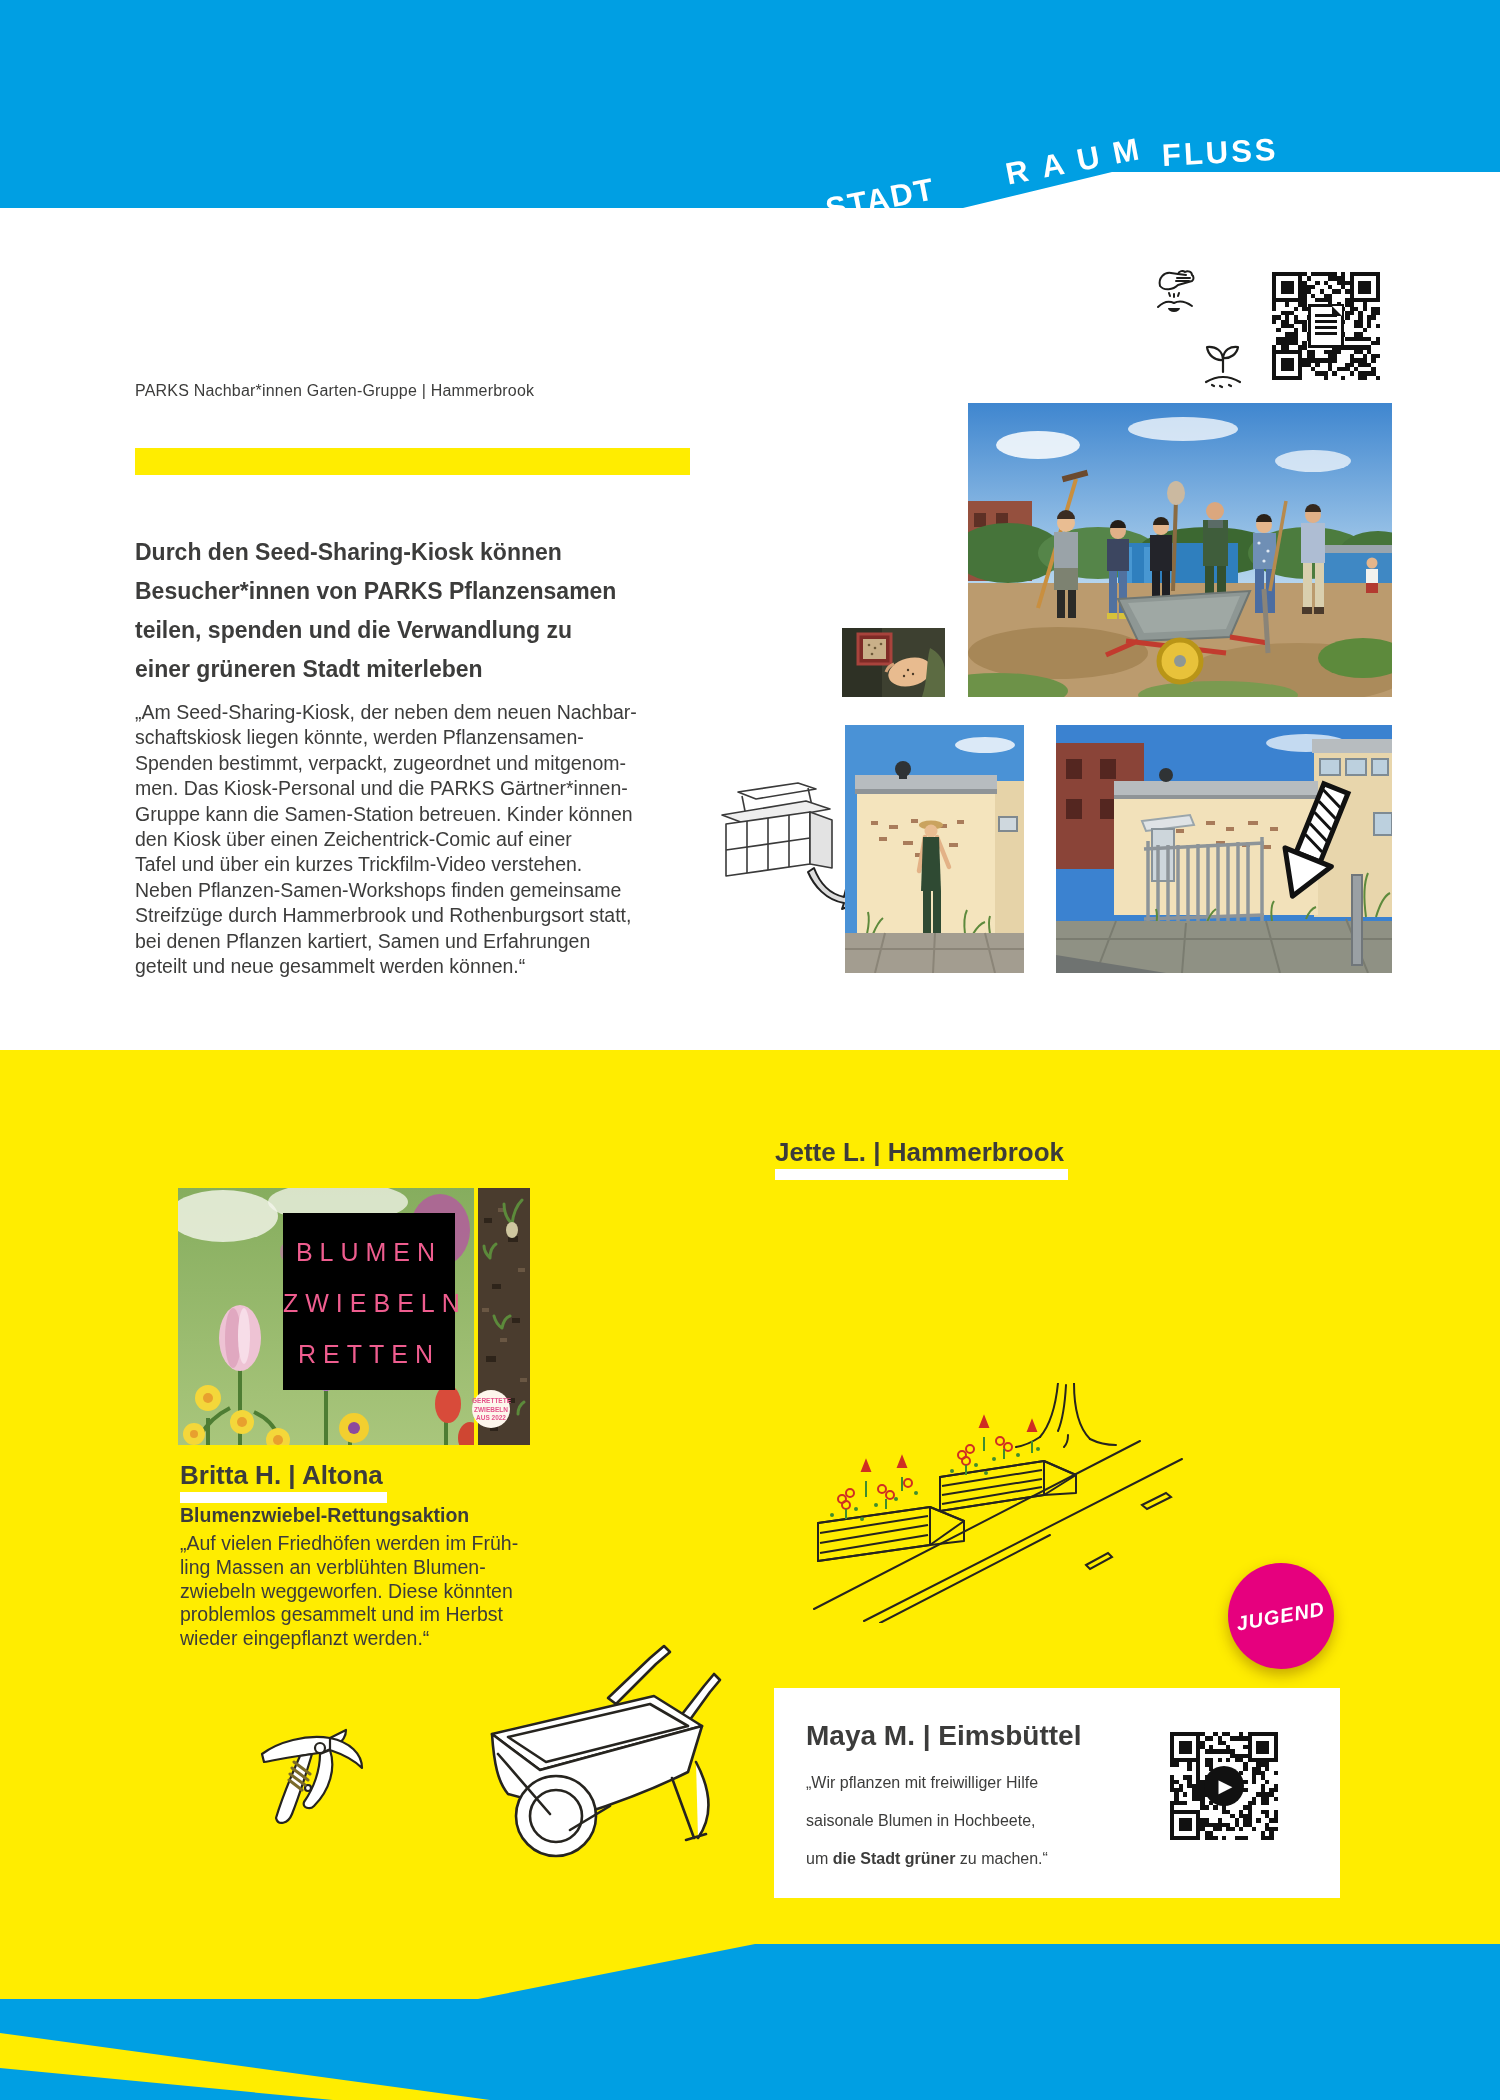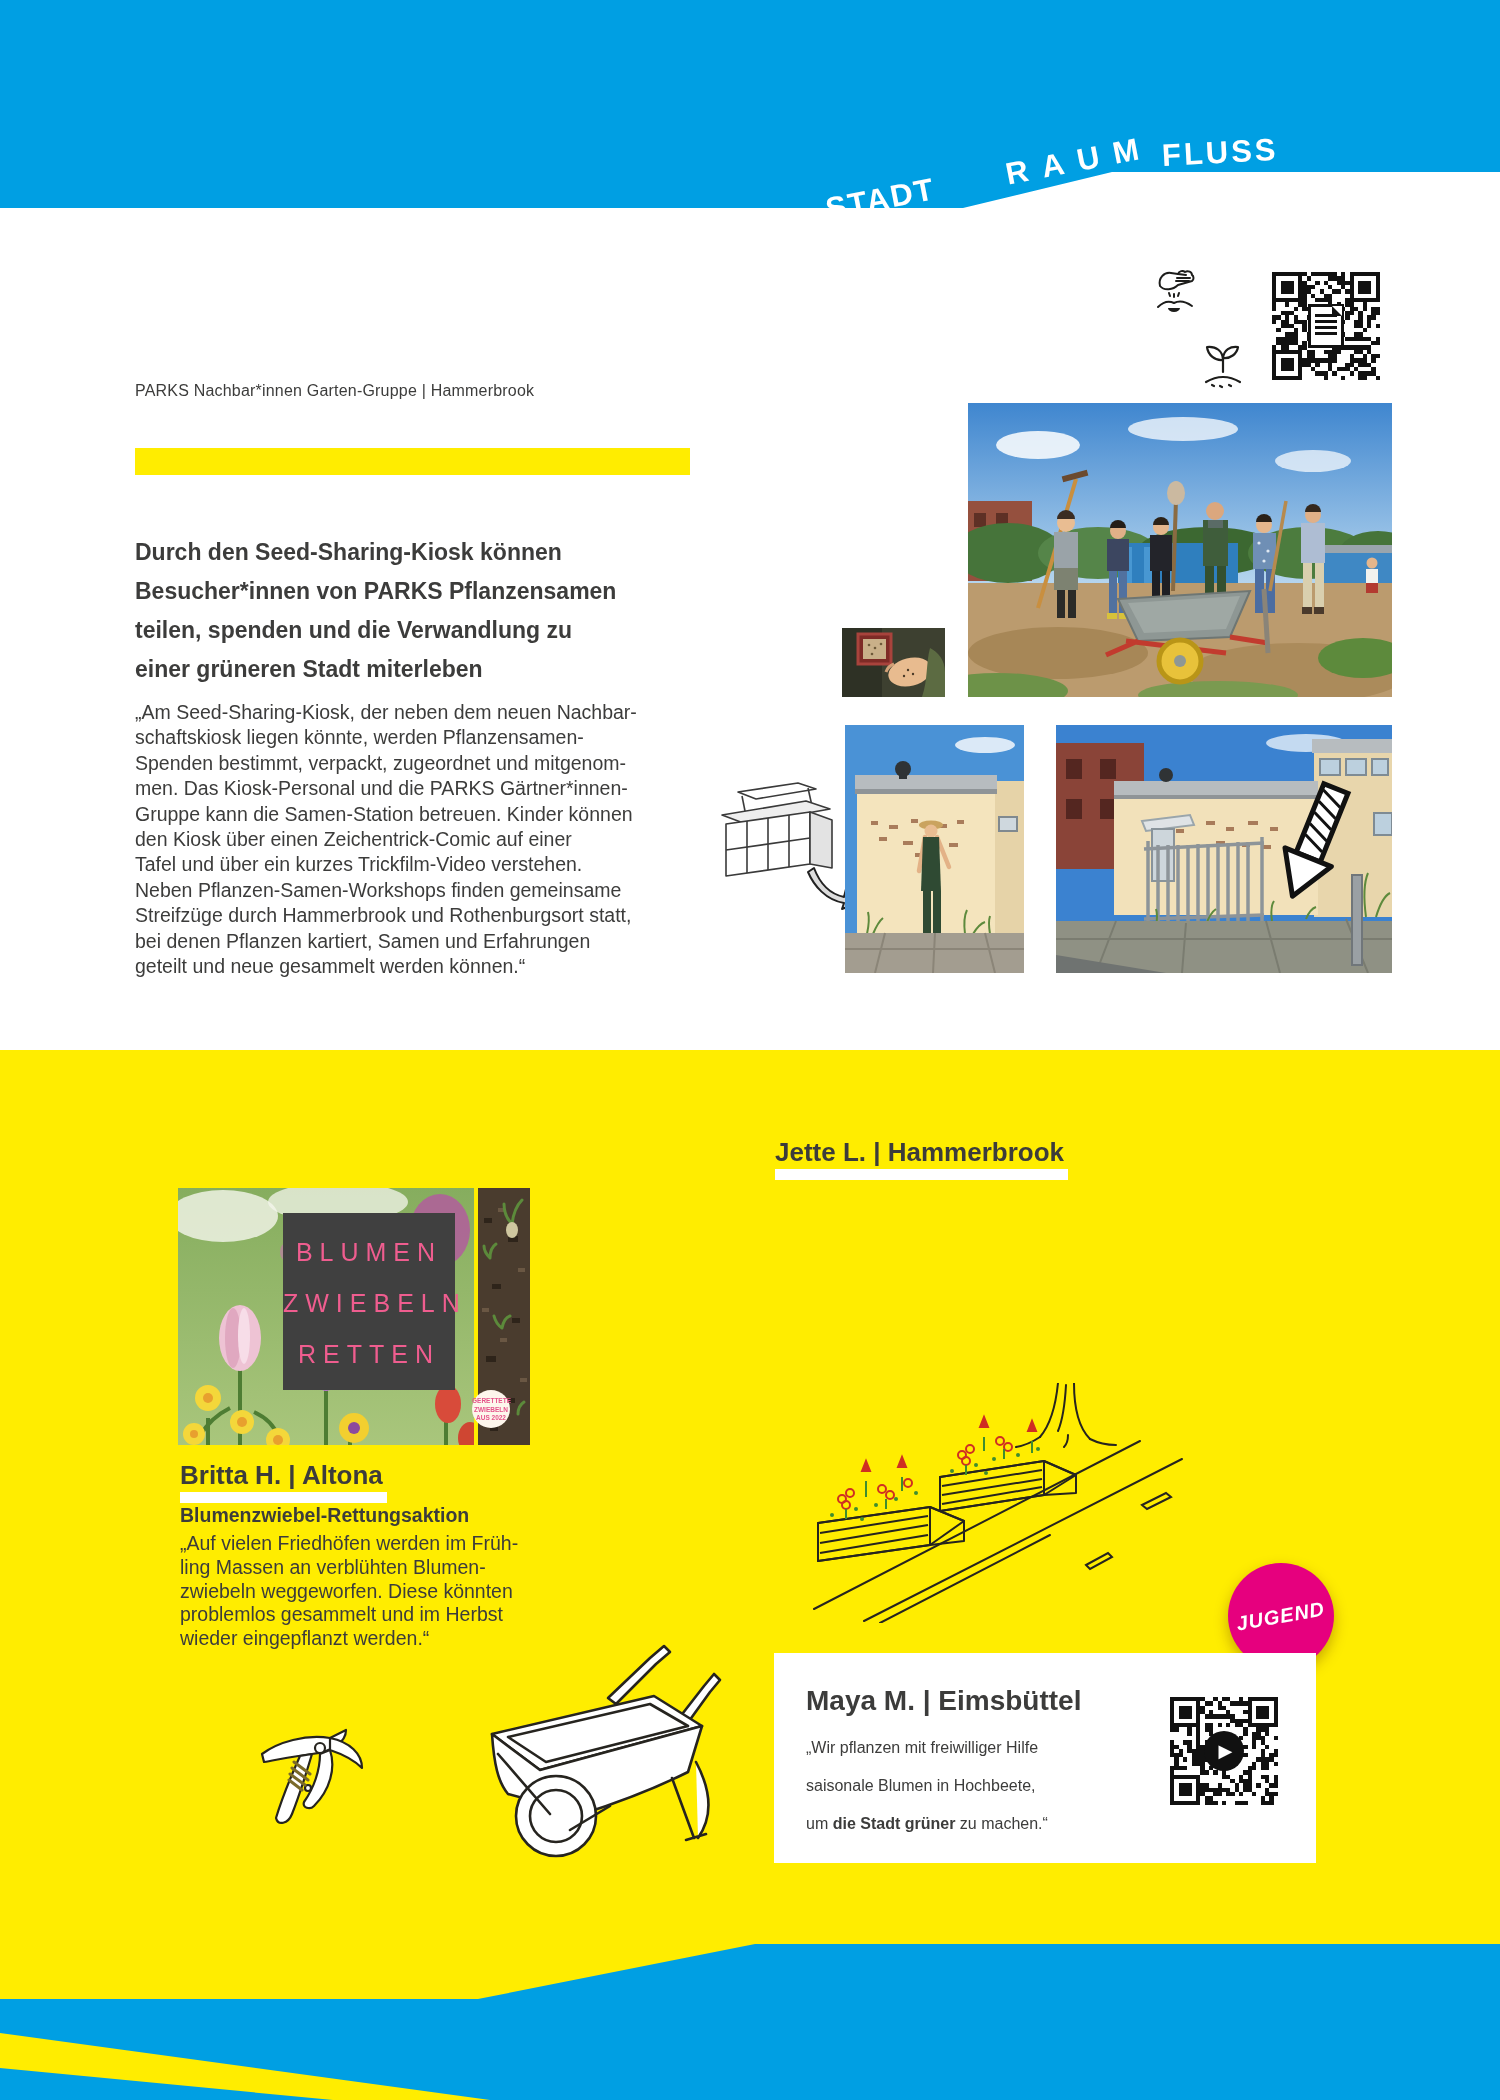--- a/index.html
+++ b/index.html
@@ -37,21 +37,21 @@
   .title .tl{display:inline-block;transform:scaleX(.96);transform-origin:0 50%;white-space:nowrap;}
   .intro{left:135px;top:533px;font-size:23px;line-height:39px;font-weight:700;}
   .bodytext{left:135px;top:700px;font-size:19.5px;line-height:25.4px;font-weight:400;}
 
   
   .ph{display:block;}
 
   
   .yellow{left:0;top:1050px;width:1500px;height:1050px;background:#ffed00;}
 
-  .poster{left:283px;top:1213px;width:172px;height:177px;background:#404040;
+  .poster{left:283px;top:1213px;width:172px;height:177px;background:#000000;
           text-align:center;padding-top:14px;box-sizing:border-box;}
   .poster div{color:#ef5d8f;font-size:25px;letter-spacing:7px;line-height:51px;font-weight:400;}
   .soil-badge{left:472px;top:1390px;width:38px;height:38px;border-radius:50%;background:#fdf6ec;
           color:#e5548a;font-weight:700;font-size:6.5px;line-height:8.5px;text-align:center;
           padding-top:7px;box-sizing:border-box;}
 
   .person-name{font-size:26px;font-weight:700;display:inline-block;line-height:1.05;
                border-bottom:11px solid #ffffff;padding:0 4px 3px 0;text-align:center;}
   .person-sub{font-size:19.5px;font-weight:700;line-height:26px;}
   .person-quote{font-size:19.5px;font-weight:400;line-height:23.8px;}
@@ -62,21 +62,21 @@
 
   .jette-name{left:775px;top:1139px;}
   .jette-sub{left:775px;top:1176px;}
   .jette-quote{left:775px;top:1228px;}
 
   .jugend{left:1228px;top:1563px;width:106px;height:106px;border-radius:50%;background:#e6007e;
           box-shadow:0 6px 14px rgba(90,40,0,.35);display:flex;align-items:center;justify-content:center;}
   .jugend span{color:#fff;font-weight:700;font-style:italic;font-size:20px;letter-spacing:1px;
           transform:rotate(-10deg);}
 
-  .maya-card{left:774px;top:1653px;width:542px;height:210px;background:#ffffff;}
+  .maya-card{left:774px;top:1688px;width:542px;height:210px;background:#ffffff;padding-left:24px;}
   .maya-name{position:absolute;left:32px;top:32px;font-size:28px;font-weight:700;}
   .maya-quote{position:absolute;left:32px;top:76px;font-size:16px;line-height:38px;}
   .maya-qr{position:absolute;left:396px;top:44px;width:108px;height:108px;}
 
   
   .footer-blue{left:0;top:1944px;width:1500px;height:156px;background:#009fe3;
       clip-path:polygon(0 55px,478px 55px,755px 0,1500px 0,1500px 156px,0 156px);}
   .footer-sliver{left:0;top:2033px;width:500px;height:67px;background:#ffed00;
       clip-path:polygon(0 0,490px 67px,333px 67px,0 35px);}
 </style>

